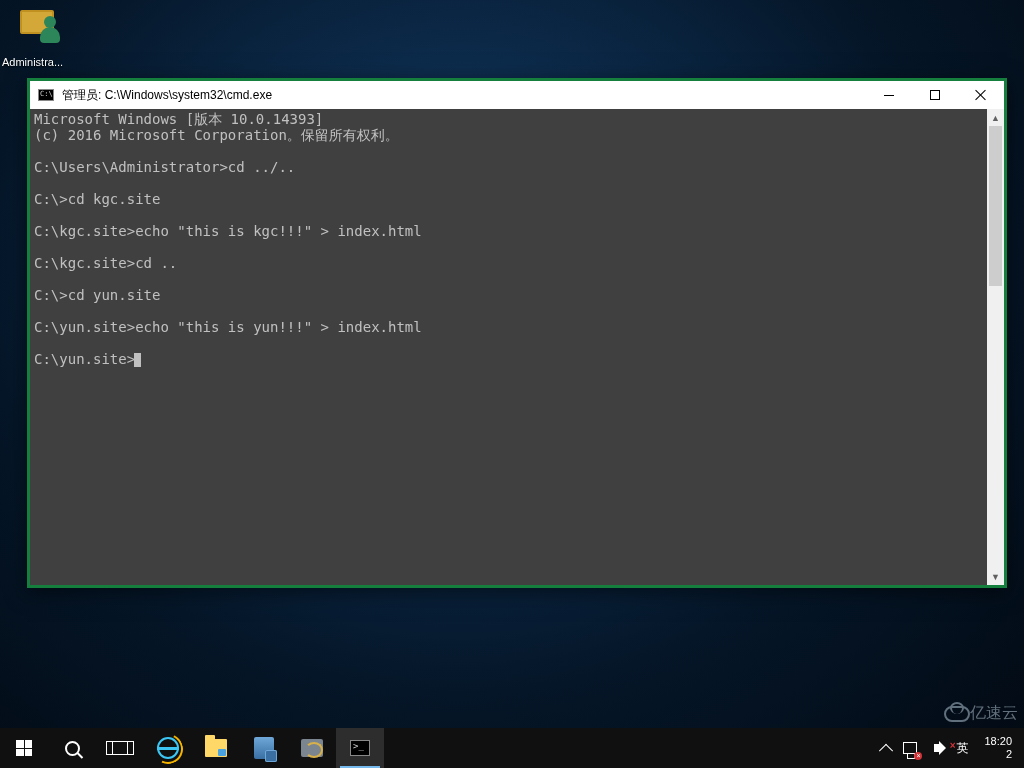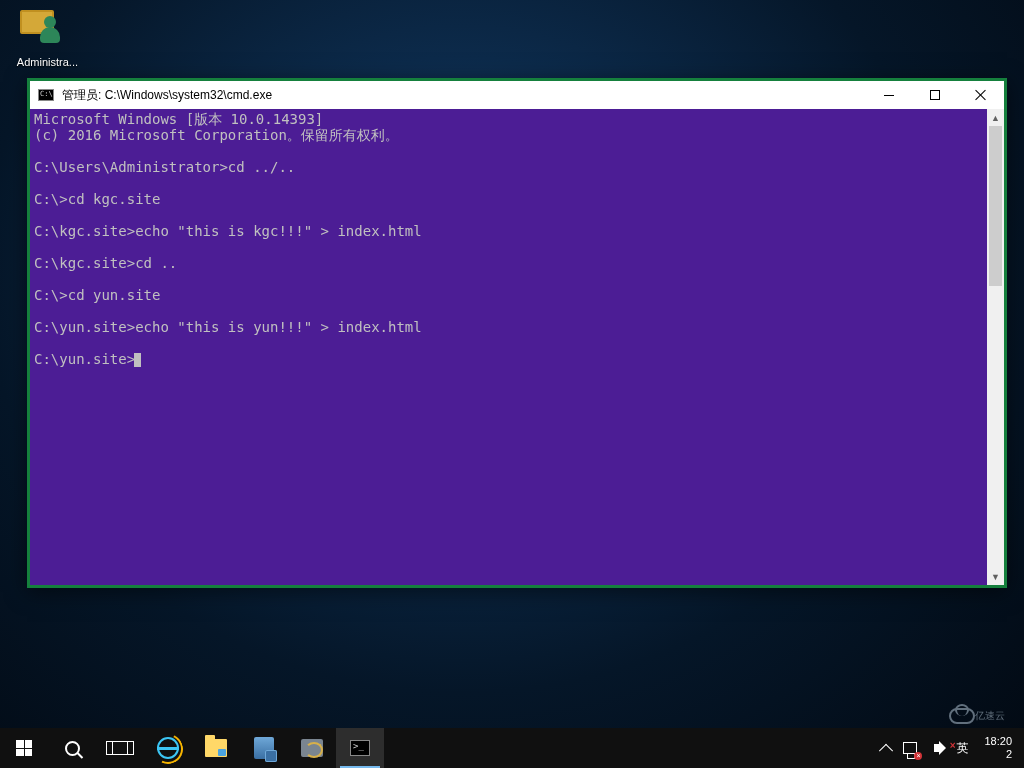--- a/index.html
+++ b/index.html
@@ -1,21 +1,21 @@
 <!DOCTYPE html>
 <html><head>
 <meta charset="utf-8">
 <style>
   * { box-sizing: border-box; margin: 0; padding: 0; }
   html, body { width: 1024px; height: 768px; overflow: hidden; font-family: "Segoe UI", Tahoma, sans-serif; }
   body { background: radial-gradient(ellipse at 45% 35%, #1a4a7a 0%, #0c2a4a 30%, #051628 60%, #020912 100%); position: relative; }
 
   
   .desktop { position: absolute; inset: 0; }
-  .desktop-icon { position: absolute; width: 76px; text-align: right; color: #fff; font-size: 11px; }
+  .desktop-icon { position: absolute; width: 76px; text-align: left; color: #fff; font-size: 11px; }
   .desktop-icon .glyph { width: 48px; height: 48px; margin: 0 auto 2px; display: flex; align-items: center; justify-content: center; }
   .desktop-icon .label { text-shadow: 0 1px 2px #000; white-space: nowrap; overflow: hidden; text-overflow: ellipsis; }
   .admin-glyph { position: relative; }
   .admin-glyph .screen { width: 34px; height: 24px; background: #d4a838; border: 2px solid #c09020; border-radius: 2px; position: absolute; left: 4px; top: 4px; }
   .admin-glyph .person { width: 24px; height: 30px; position: absolute; right: 2px; top: 10px; }
   .admin-glyph .head { width: 12px; height: 12px; background: #2d8659; border-radius: 50%; margin: 0 auto; }
   .admin-glyph .body { width: 20px; height: 16px; background: #2d8659; border-radius: 10px 10px 4px 4px; margin: -1px auto 0; }
 
   
   .window { position: absolute; left: 27px; top: 78px; width: 980px; height: 510px; background: #000; border: 3px solid #15803d; box-shadow: 0 4px 20px rgba(0,0,0,0.5); display: flex; flex-direction: column; }
@@ -26,21 +26,21 @@
   .titlebar .controls { display: flex; height: 100%; }
   .titlebar .btn { width: 46px; display: flex; align-items: center; justify-content: center; font-size: 11px; color: #000; }
   .min-ico { width: 10px; height: 1px; background: #000; }
   .max-ico { width: 10px; height: 10px; border: 1px solid #000; }
   .close-ico { width: 12px; height: 12px; position: relative; }
   .close-ico::before, .close-ico::after { content: ""; position: absolute; left: 5px; top: -1px; width: 1px; height: 14px; background: #000; }
   .close-ico::before { transform: rotate(45deg); }
   .close-ico::after { transform: rotate(-45deg); }
 
   .term-wrap { flex: 1; display: flex; background: #000; }
-  .terminal { flex: 1; background: #4c1d95; color: #c0c0c0; font-family: "NSimSun", "SimSun", "Consolas", monospace; font-size: 14px; line-height: 16px; padding: 2px 2px 2px 4px; white-space: pre; overflow: hidden; }
+  .terminal { flex: 1; background: #404040; color: #c0c0c0; font-family: "NSimSun", "SimSun", "Consolas", monospace; font-size: 14px; line-height: 16px; padding: 2px 2px 2px 4px; white-space: pre; overflow: hidden; }
   .cursor { display: inline-block; width: 7px; height: 14px; background: #c0c0c0; vertical-align: text-bottom; animation: blink 1s steps(1) infinite; margin-left: -1px;}
   @keyframes blink { 50% { opacity: 0; } }
   .vscroll { width: 17px; background: #f0f0f0; position: relative; }
   .vscroll .arrow { position: absolute; left: 0; width: 17px; height: 17px; background: #f0f0f0; display: flex; align-items: center; justify-content: center; color: #606060; font-size: 9px; }
   .vscroll .arrow.up { top: 0; }
   .vscroll .arrow.down { bottom: 0; }
   .vscroll .thumb { position: absolute; left: 2px; right: 2px; top: 17px; height: 160px; background: #cdcdcd; }
 
   
   .taskbar { position: absolute; left: 0; right: 0; bottom: 0; height: 40px; background: #101010; display: flex; align-items: stretch; color: #fff; }
@@ -75,21 +75,21 @@
   .cmd-task-ico { width: 20px; height: 16px; background: #000; border: 1px solid #888; position: relative; }
   .cmd-task-ico::before { content: ">_"; color: #ccc; font-size: 9px; position: absolute; left: 2px; top: 0; font-family: monospace; }
   .chev-up { width:10px; height:10px; border-left:1.5px solid #fff; border-top:1.5px solid #fff; transform: rotate(45deg) translate(2px,2px);}
   .net-ico { width:14px; height:12px; border:1.5px solid #fff; position:relative;}
   .net-ico::after{content:""; position:absolute; width:6px; height:4px; border:1.5px solid #fff; bottom:-6px; left:3px;}
   .net-x { position:absolute; right:-4px; bottom:-4px; width:8px; height:8px; background:#d13438; border-radius:50%; color:#fff; font-size:7px; line-height:8px; text-align:center;}
   .snd-ico { width:5px; height:8px; background:#fff; position:relative;}
   .snd-ico::before{content:""; position:absolute; left:5px; top:-3px; border:7px solid transparent; border-left-color:#fff;}
   .snd-x { position:absolute; right:-9px; top:0; color:#d13438; font-size:10px; font-weight:bold;}
 
-  .watermark { position: absolute; right: 19px; bottom: 44px; display: flex; align-items: center; color: #8a9aa8; opacity: 0.7; font-size: 10px; }
+  .watermark { position: absolute; right: 6px; bottom: 44px; display: flex; align-items: center; color: #8a9aa8; opacity: 0.7; font-size: 16px; }
   .watermark .cloud { width: 26px; height: 16px; border: 2px solid #8a9aa8; border-radius: 10px; position: relative; }
   .watermark .cloud::before { content:""; position:absolute; width:10px; height:10px; border:2px solid #8a9aa8; border-radius:50%; top:-6px; left:4px; background: transparent; border-bottom:none;}
 </style>
 </head>
 <body>
 
 <div class="desktop">
   <div class="desktop-icon" style="left:2px; top:6px;">
     <div class="glyph admin-glyph">
       <div class="screen"></div>

